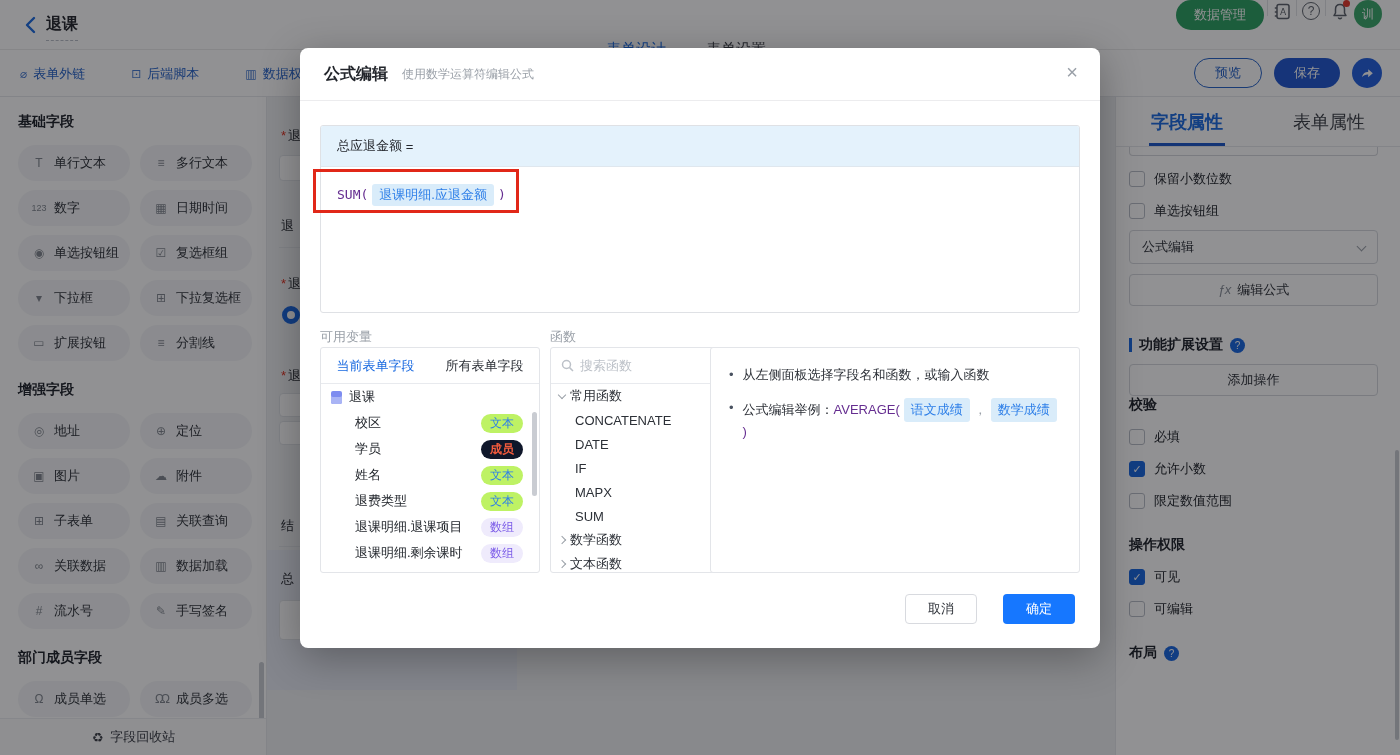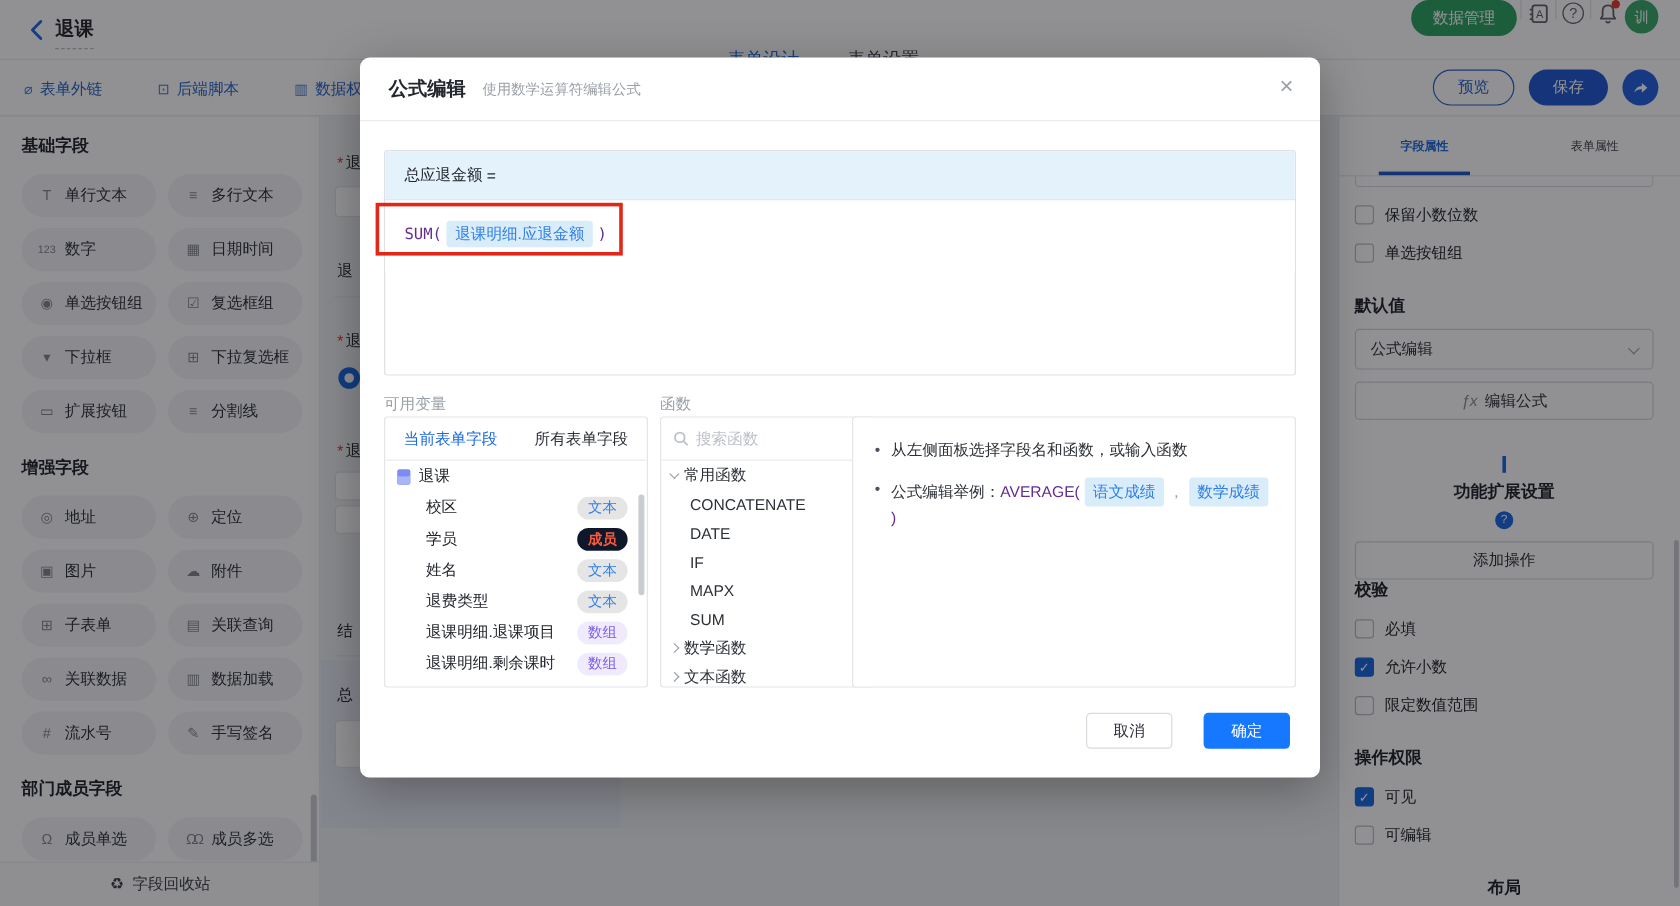--- a/index.html
+++ b/index.html
@@ -61,40 +61,40 @@
   .req { color:#e0301e; margin-right:2px; }
   .fbox { position:absolute; left:12px; width:230px; background:#fff; border:1px solid #e1e3e8; border-radius:4px; }
   .fline { position:absolute; left:12px; width:230px; height:1px; background:#e1e3e8; }
   .fradio { position:absolute; left:15px; width:18px; height:18px; border:5px solid #1766e0; border-radius:50%; background:#fff; }
   .selblock { position:absolute; left:0; top:453px; width:250px; height:140px; background:#e8ecf5; }
 
   
   .rightpanel { position:absolute; left:1115px; top:97px; width:285px; height:658px; background:#fff;
     border-left:1px solid #e6e8ec; overflow:hidden; }
   .rp-tabs { height:50px; display:flex; border-bottom:1px solid #e6e8ec; }
-  .rp-tab { flex:1; display:flex; align-items:center; justify-content:center; font-size:10px; color:#3b3f46;
+  .rp-tab { flex:1; display:flex; align-items:center; justify-content:center; font-size:18px; color:#3b3f46;
     cursor:pointer; position:relative; }
   .rp-tab.active { color:#1a6ae0; font-weight:bold; }
   .rp-tab.active:after { content:""; position:absolute; left:50%; transform:translateX(-50%); bottom:0;
     width:76px; height:3px; background:#1a56c9; }
   .rp-body { padding:0 22px 0 13px; }
   .cutinput { height:9px; border:1px solid #d5d8dd; border-top:none; border-radius:0 0 4px 4px; margin-top:0; }
   .cbrow { display:flex; align-items:center; gap:9px; margin-top:14px; cursor:pointer; }
   .cb { width:16px; height:16px; border:1px solid #b9bdc6; border-radius:3px; background:#fff; flex:0 0 auto;
     display:flex; align-items:center; justify-content:center; }
   .cb.on { background:#1766e0; border-color:#1766e0; color:#fff; font-size:11px; }
   .rp-h { font-size:14px; font-weight:bold; color:#1d2129; }
   .rp-select { height:34px; border:1px solid #d5d8dd; border-radius:4px; display:flex; align-items:center;
     padding:0 12px; color:#2c3037; cursor:pointer; position:relative; margin-top:10px; }
   .chev { width:7px; height:7px; border-right:1.5px solid #9aa0a8; border-bottom:1.5px solid #9aa0a8;
     transform:rotate(45deg); position:absolute; right:12px; top:12px; }
   .rp-btn { height:32px; border:1px solid #d5d8dd; border-radius:4px; background:#fff; width:100%;
     color:#2c3037; font-size:13px; cursor:pointer; margin-top:10px; }
   .fx { font-style:italic; color:#8a9099; margin-right:6px; }
-  .sech { display:flex; align-items:center; gap:7px;flex-direction:column; }
+  .sech { display:flex; align-items:center; gap:7px; }
   .bluebar { width:3px; height:14px; background:#1766e0; }
   .qmark { width:15px; height:15px; border-radius:50%; background:#1766e0; color:#fff; font-size:10px;
     display:flex; align-items:center; justify-content:center; }
   .rp-thumb { position:absolute; right:1px; top:353px; width:4px; height:290px; border-radius:2px; background:#c9ccd2; }
 
   
   .overlay { position:absolute; left:0; top:0; width:1400px; height:755px; background:rgba(10,12,16,.45); z-index:50; }
   .modal { position:absolute; left:300px; top:48px; width:800px; height:600px; background:#fff; border-radius:8px;
     box-shadow:0 10px 40px rgba(0,0,0,.3); z-index:60; }
   .m-head { height:53px; border-bottom:1px solid #ececee; display:flex; align-items:center; padding:0 24px; gap:14px; }
@@ -110,21 +110,21 @@
   .redbox { position:absolute; left:13px; top:121px; width:206px; height:44px; border:3px solid #e12718; z-index:5; }
   .m-lab { position:absolute; top:280px; font-size:13px; color:#9aa0a8; }
   .panel { position:absolute; top:299px; height:226px; border:1px solid #e3e5e9; border-radius:3px; background:#fff; overflow:hidden; }
   .vtabs { height:36px; display:flex; border-bottom:1px solid #e8eaee; }
   .vtab { flex:1; display:flex; align-items:center; justify-content:center; font-size:13px; color:#2c3037; cursor:pointer; }
   .vtab.active { color:#1a6ae0; }
   .vrow { height:26px; display:flex; align-items:center; padding-left:34px; position:relative; cursor:pointer; }
   .vroot { padding-left:10px; gap:7px; }
   .docicon { width:11px; height:13px; background:#7d8cf0; border-radius:2px; box-shadow:inset 0 -7px 0 #a9b4f5; flex:0 0 auto; }
   .badge { position:absolute; right:16px; font-size:12px; padding:1px 9px; border-radius:10px; }
-  .b-blue { color:#2e7fe8; background:#e5e5e5; }
+  .b-blue { color:#2e7fe8; background:#bef264; }
   .b-orange { color:#f55c3d; background:#0f172a;font-weight:bold; }
   .b-purple { color:#7c5ce8; background:#efebfc; }
   .v-thumb { position:absolute; right:2px; top:64px; width:5px; height:84px; border-radius:3px; background:#c9ccd2; }
   .srch { height:36px; border-bottom:1px solid #e8eaee; display:flex; align-items:center; padding:0 10px; gap:6px; }
   .srch input { border:none; outline:none; width:100px; font-size:13px; color:#2c3037;
     font-family:"Liberation Sans","DejaVu Sans",sans-serif; }
   .srch input::placeholder { color:#bcc1c8; }
   .frow { height:24px; display:flex; align-items:center; padding-left:24px; font-size:13px; color:#2c3037; cursor:pointer; }
   .fgroup { padding-left:8px; gap:5px; }
   .gchev { width:6px; height:6px; border-right:1.3px solid #9aa0a8; border-bottom:1.3px solid #9aa0a8; flex:0 0 auto; }
@@ -343,21 +343,20 @@
   <div class="rp-body">
     <div class="cutinput"></div>
     <div class="cbrow">
         <span class="cb"></span>
         <span>保留小数位数</span>
       </div>
     <div class="cbrow">
         <span class="cb"></span>
         <span>单选按钮组</span>
       </div>
-    <div class="rp-h" style="margin-top:26px">默认值</div>
     <div class="rp-select">
         <span>公式编辑</span>
         <span class="chev"></span>
       </div>
     <button class="rp-btn"><span class="fx">ƒx</span><span>编辑公式</span></button>
     <div class="sech" style="margin-top:30px">
       <span class="bluebar"></span>
       <span class="rp-h">功能扩展设置</span>
       <span class="qmark">?</span>
     </div>

